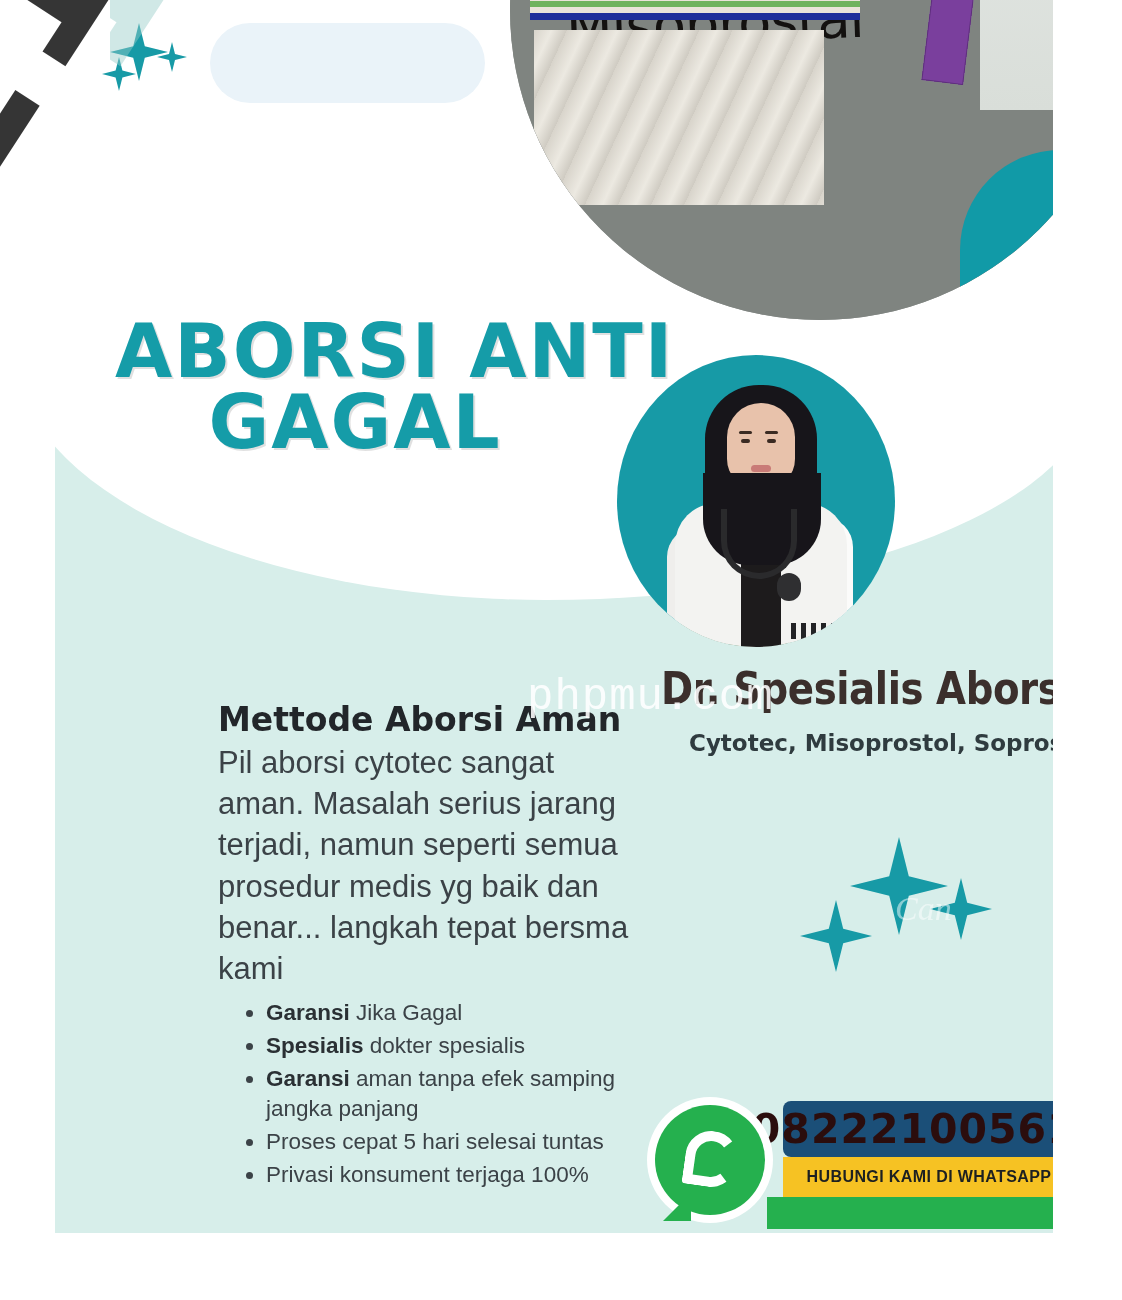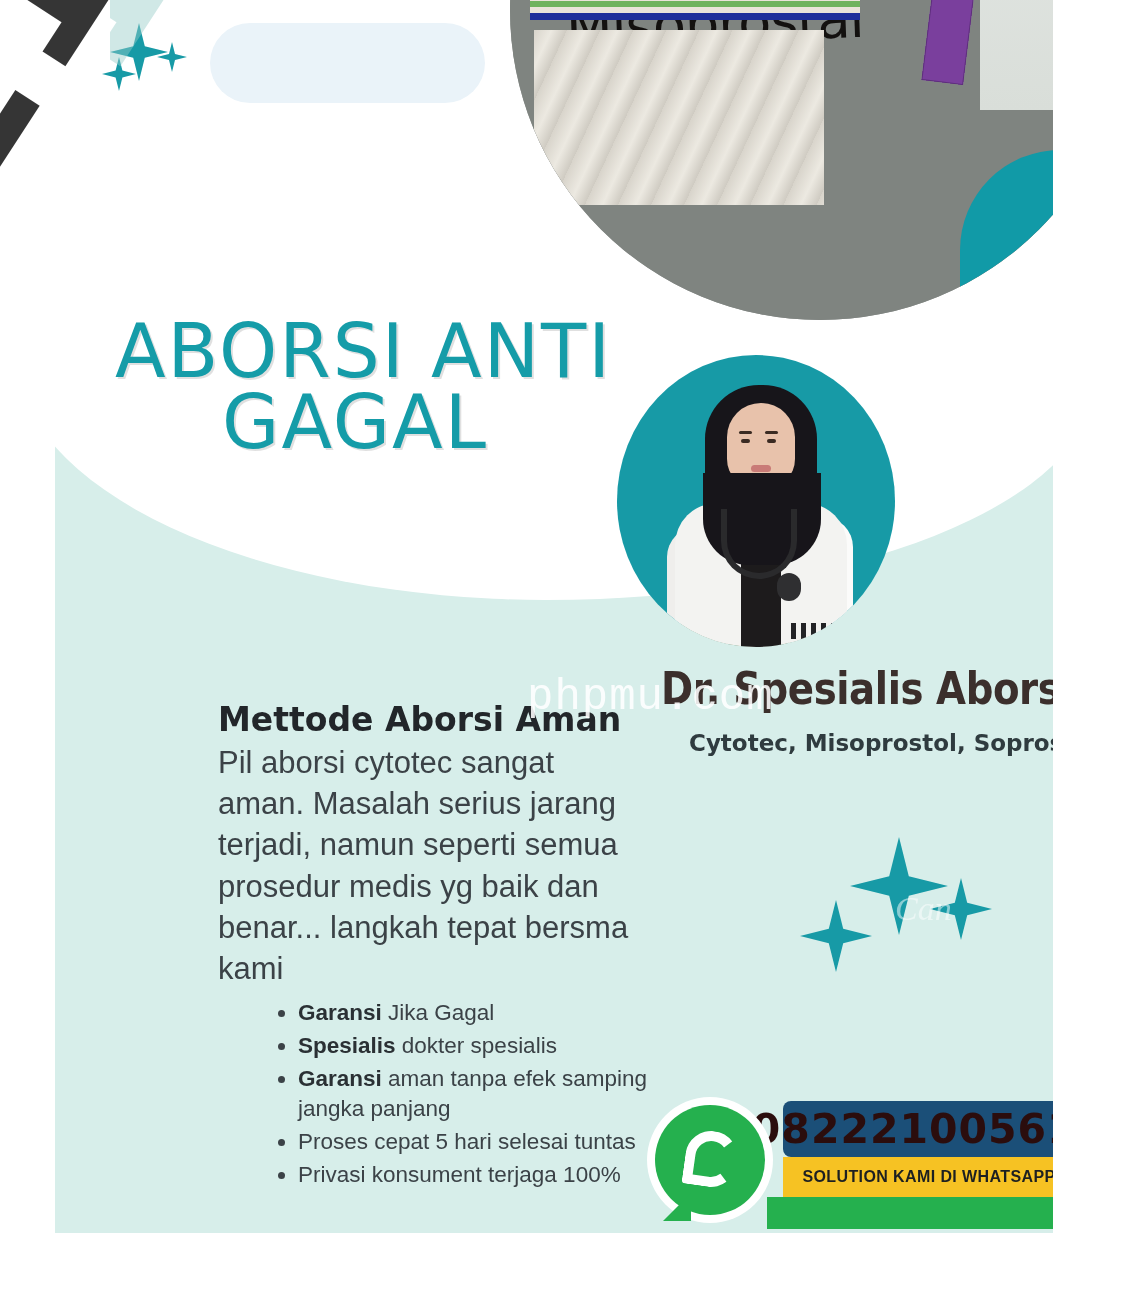--- a/index.html
+++ b/index.html
@@ -60,21 +60,21 @@
     background: linear-gradient(180deg,#e9ecea,#d9ded9);
   }
   .ph-teal-corner {
     position:absolute; right:-30px; bottom:-30px; width:200px; height:200px;
     background:#119aa7; border-radius: 50% 0 0 0;
   }
 
   
   .headline {
     position: absolute; left: 60px; top: 316px; width: 600px;
-    font-family: "DejaVu Sans", sans-serif; font-weight: normal;
+    font-family: "DejaVu Sans", sans-serif; font-weight: bold;
     color: #159ca8; font-size: 74px; line-height: 0.96; letter-spacing: 2px;
     text-align: left; text-transform: uppercase;
     text-shadow: 2px 2px 0 rgba(0,0,0,.12);
   }
   .headline .l2 { display:block; text-align:center; padding-right: 120px; }
 
   
   .doc-circle {
     position: absolute; left: 562px; top: 355px; width: 278px; height: 292px;
     border-radius: 50%; background: #179aa6; overflow: hidden;
@@ -182,21 +182,21 @@
   .h-serv {
     position: absolute; left: 163px; top: 938px;
     font-size: 34px; font-weight: bold; color: #1f2428;
     font-family:"DejaVu Sans", sans-serif;
   }
   .serv-list {
     position: absolute; left: 185px; top: 998px; width: 430px;
     font-size: 22.5px; line-height: 1.37; color: #3b4247;
     list-style: disc; padding-left: 26px;
   }
-  .serv-list li { margin-bottom: 2px; margin-left: 32px; }
+  .serv-list li { margin-bottom: 2px; }
   .serv-list b { font-weight: bold; color: #2a3034; }
 
   
   .cta { position: absolute; left: 600px; top: 1095px; width: 440px; height: 150px; z-index: 30; }
   .cta-green-bar {
     position:absolute; left: 112px; top: 102px; width: 300px; height: 32px; background:#25b04e;
     border-radius: 0 8px 8px 0;
   }
   .cta-yellow {
     position:absolute; left: 128px; top: 62px; width: 292px; height: 40px; background:#f6c223;
@@ -315,21 +315,21 @@
 
     <div class="wm-mask">
       <div class="wm-inner">082221005617</div>
     </div>
 
     <div class="wm-site">phpmu.com</div>
     <div class="wm-can">Can</div>
 
     <div class="cta">
       <div class="cta-green-bar"></div>
-      <div class="cta-yellow">SOLUTION KAMI DI WHATSAPP</div>
+      <div class="cta-yellow">HUBUNGI KAMI DI WHATSAPP</div>
       <div class="cta-blue">
         <span>082221005617</span>
       </div>
       <div class="wa-logo">
         <div class="wa-handset"></div>
       </div>
     </div>
   </div>
 
   <div class="wm-phone">082221005617</div>

